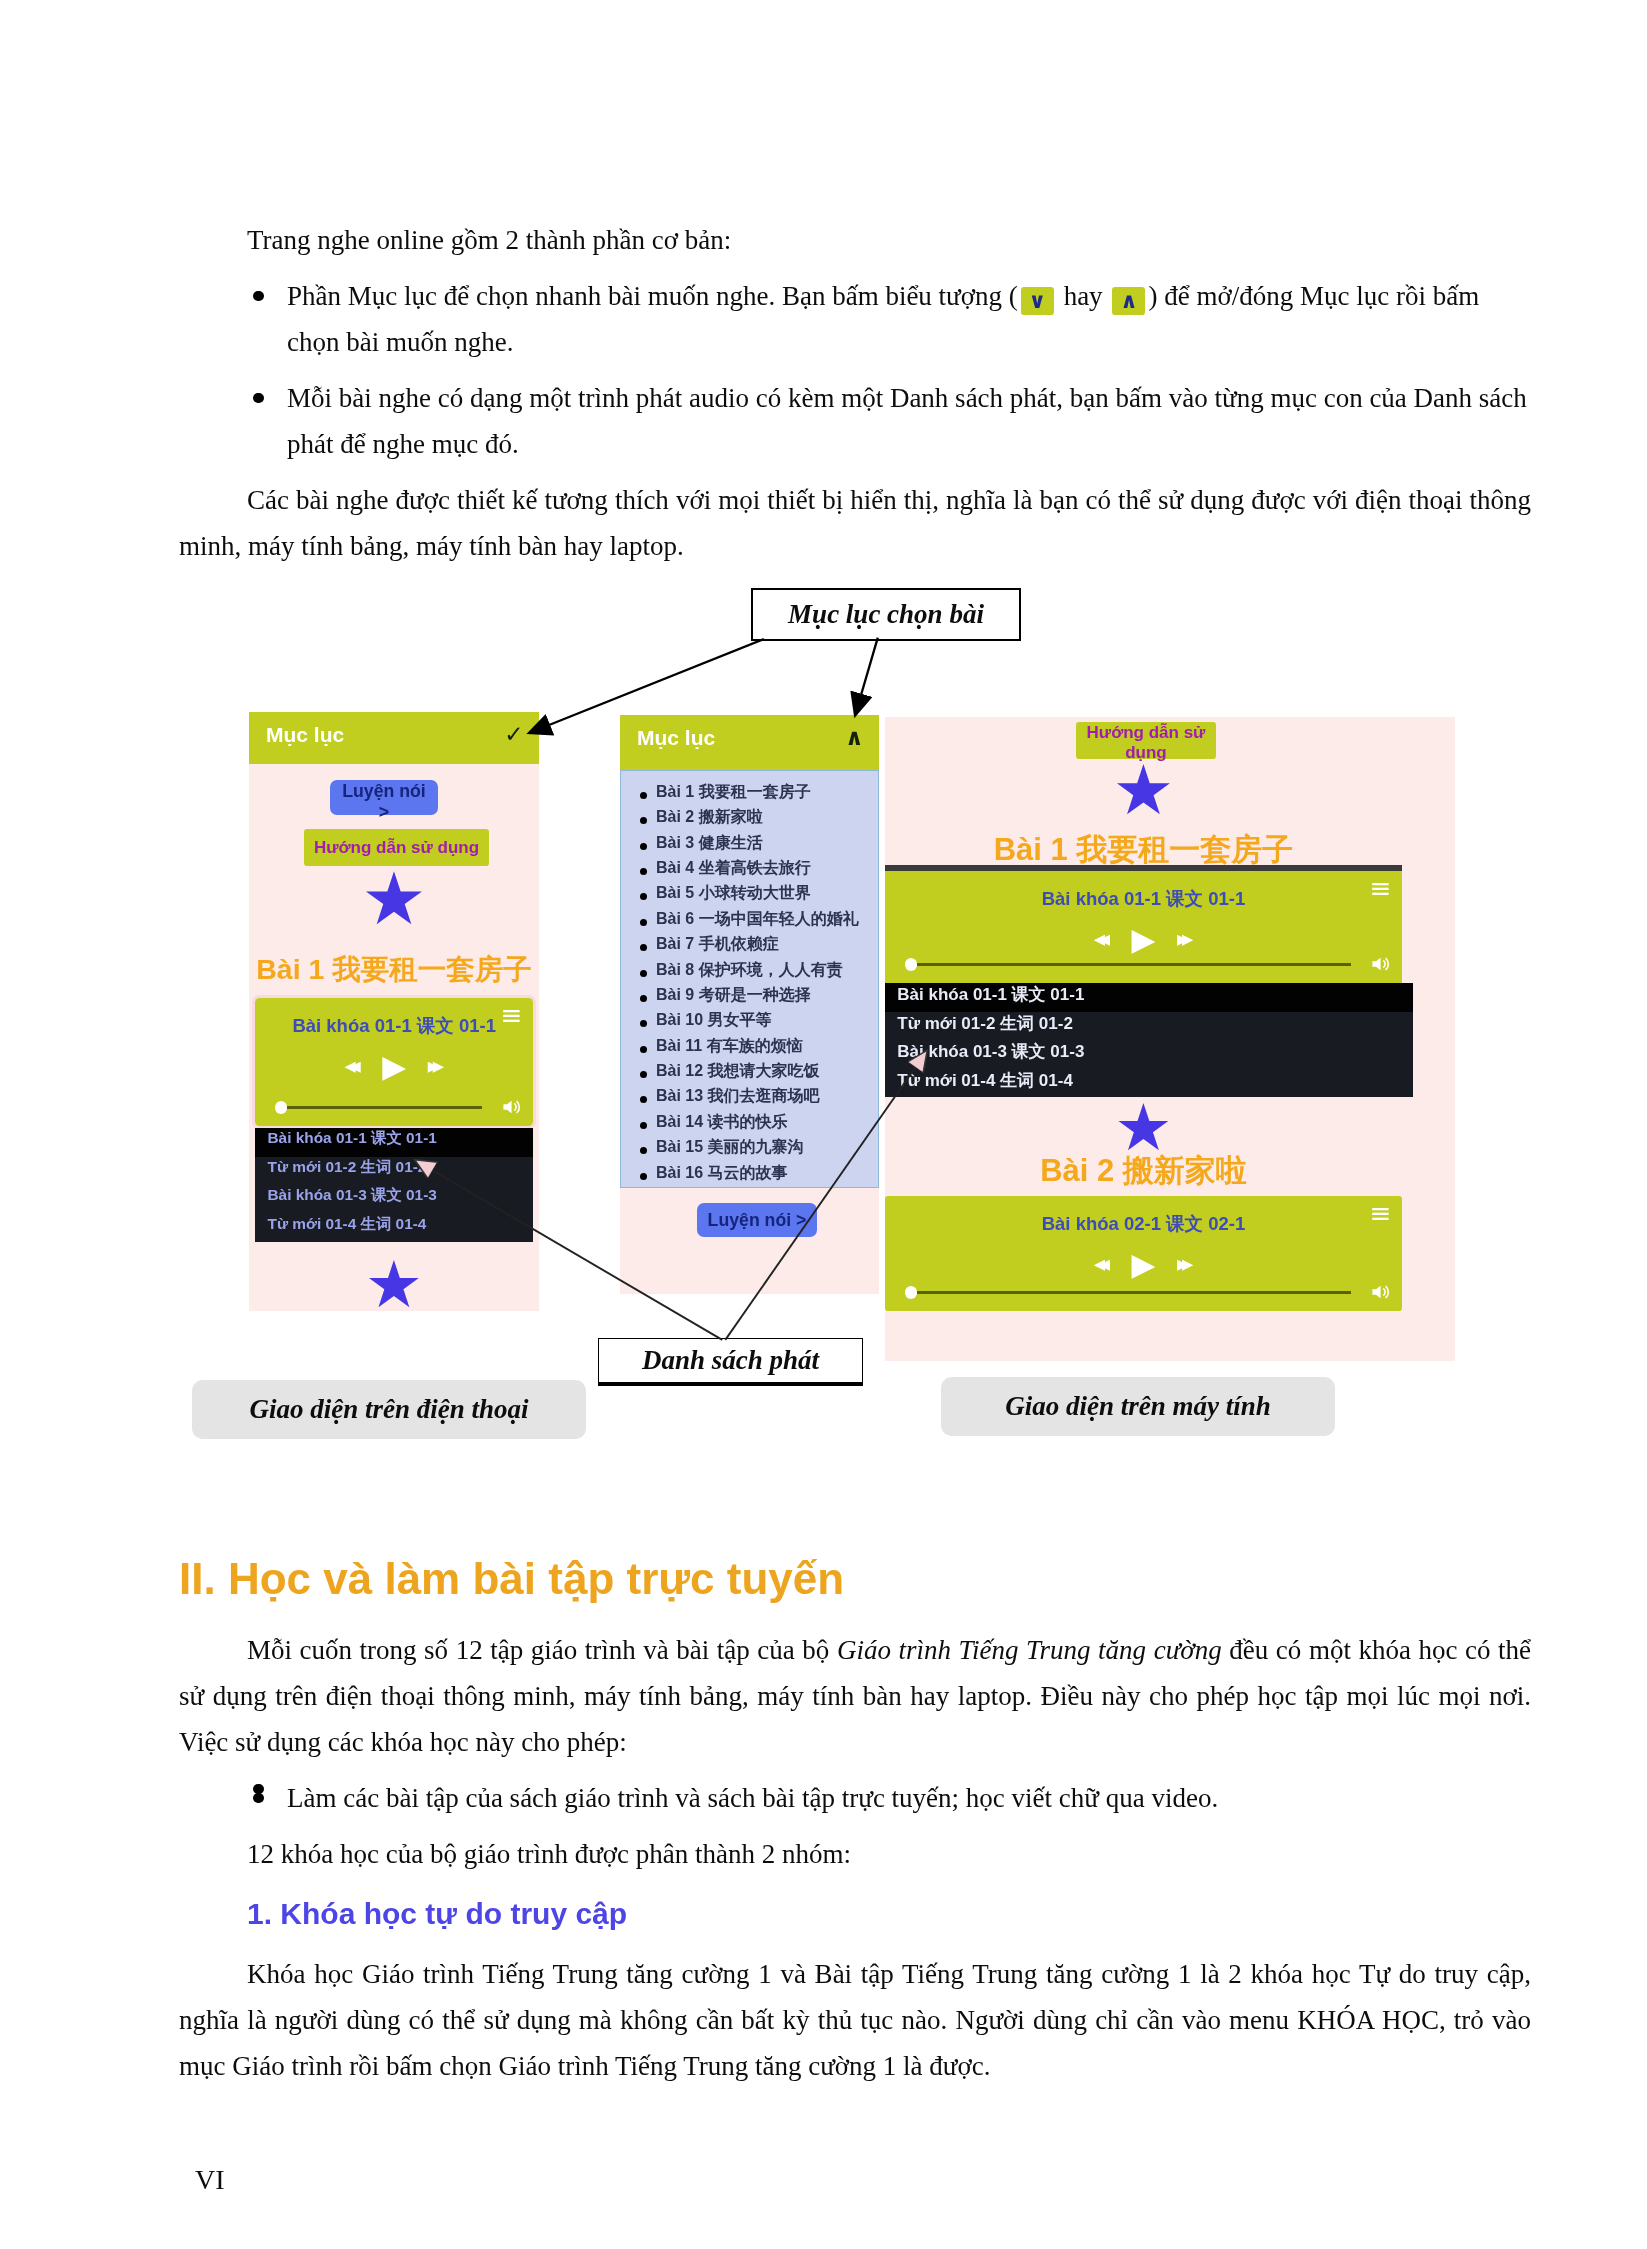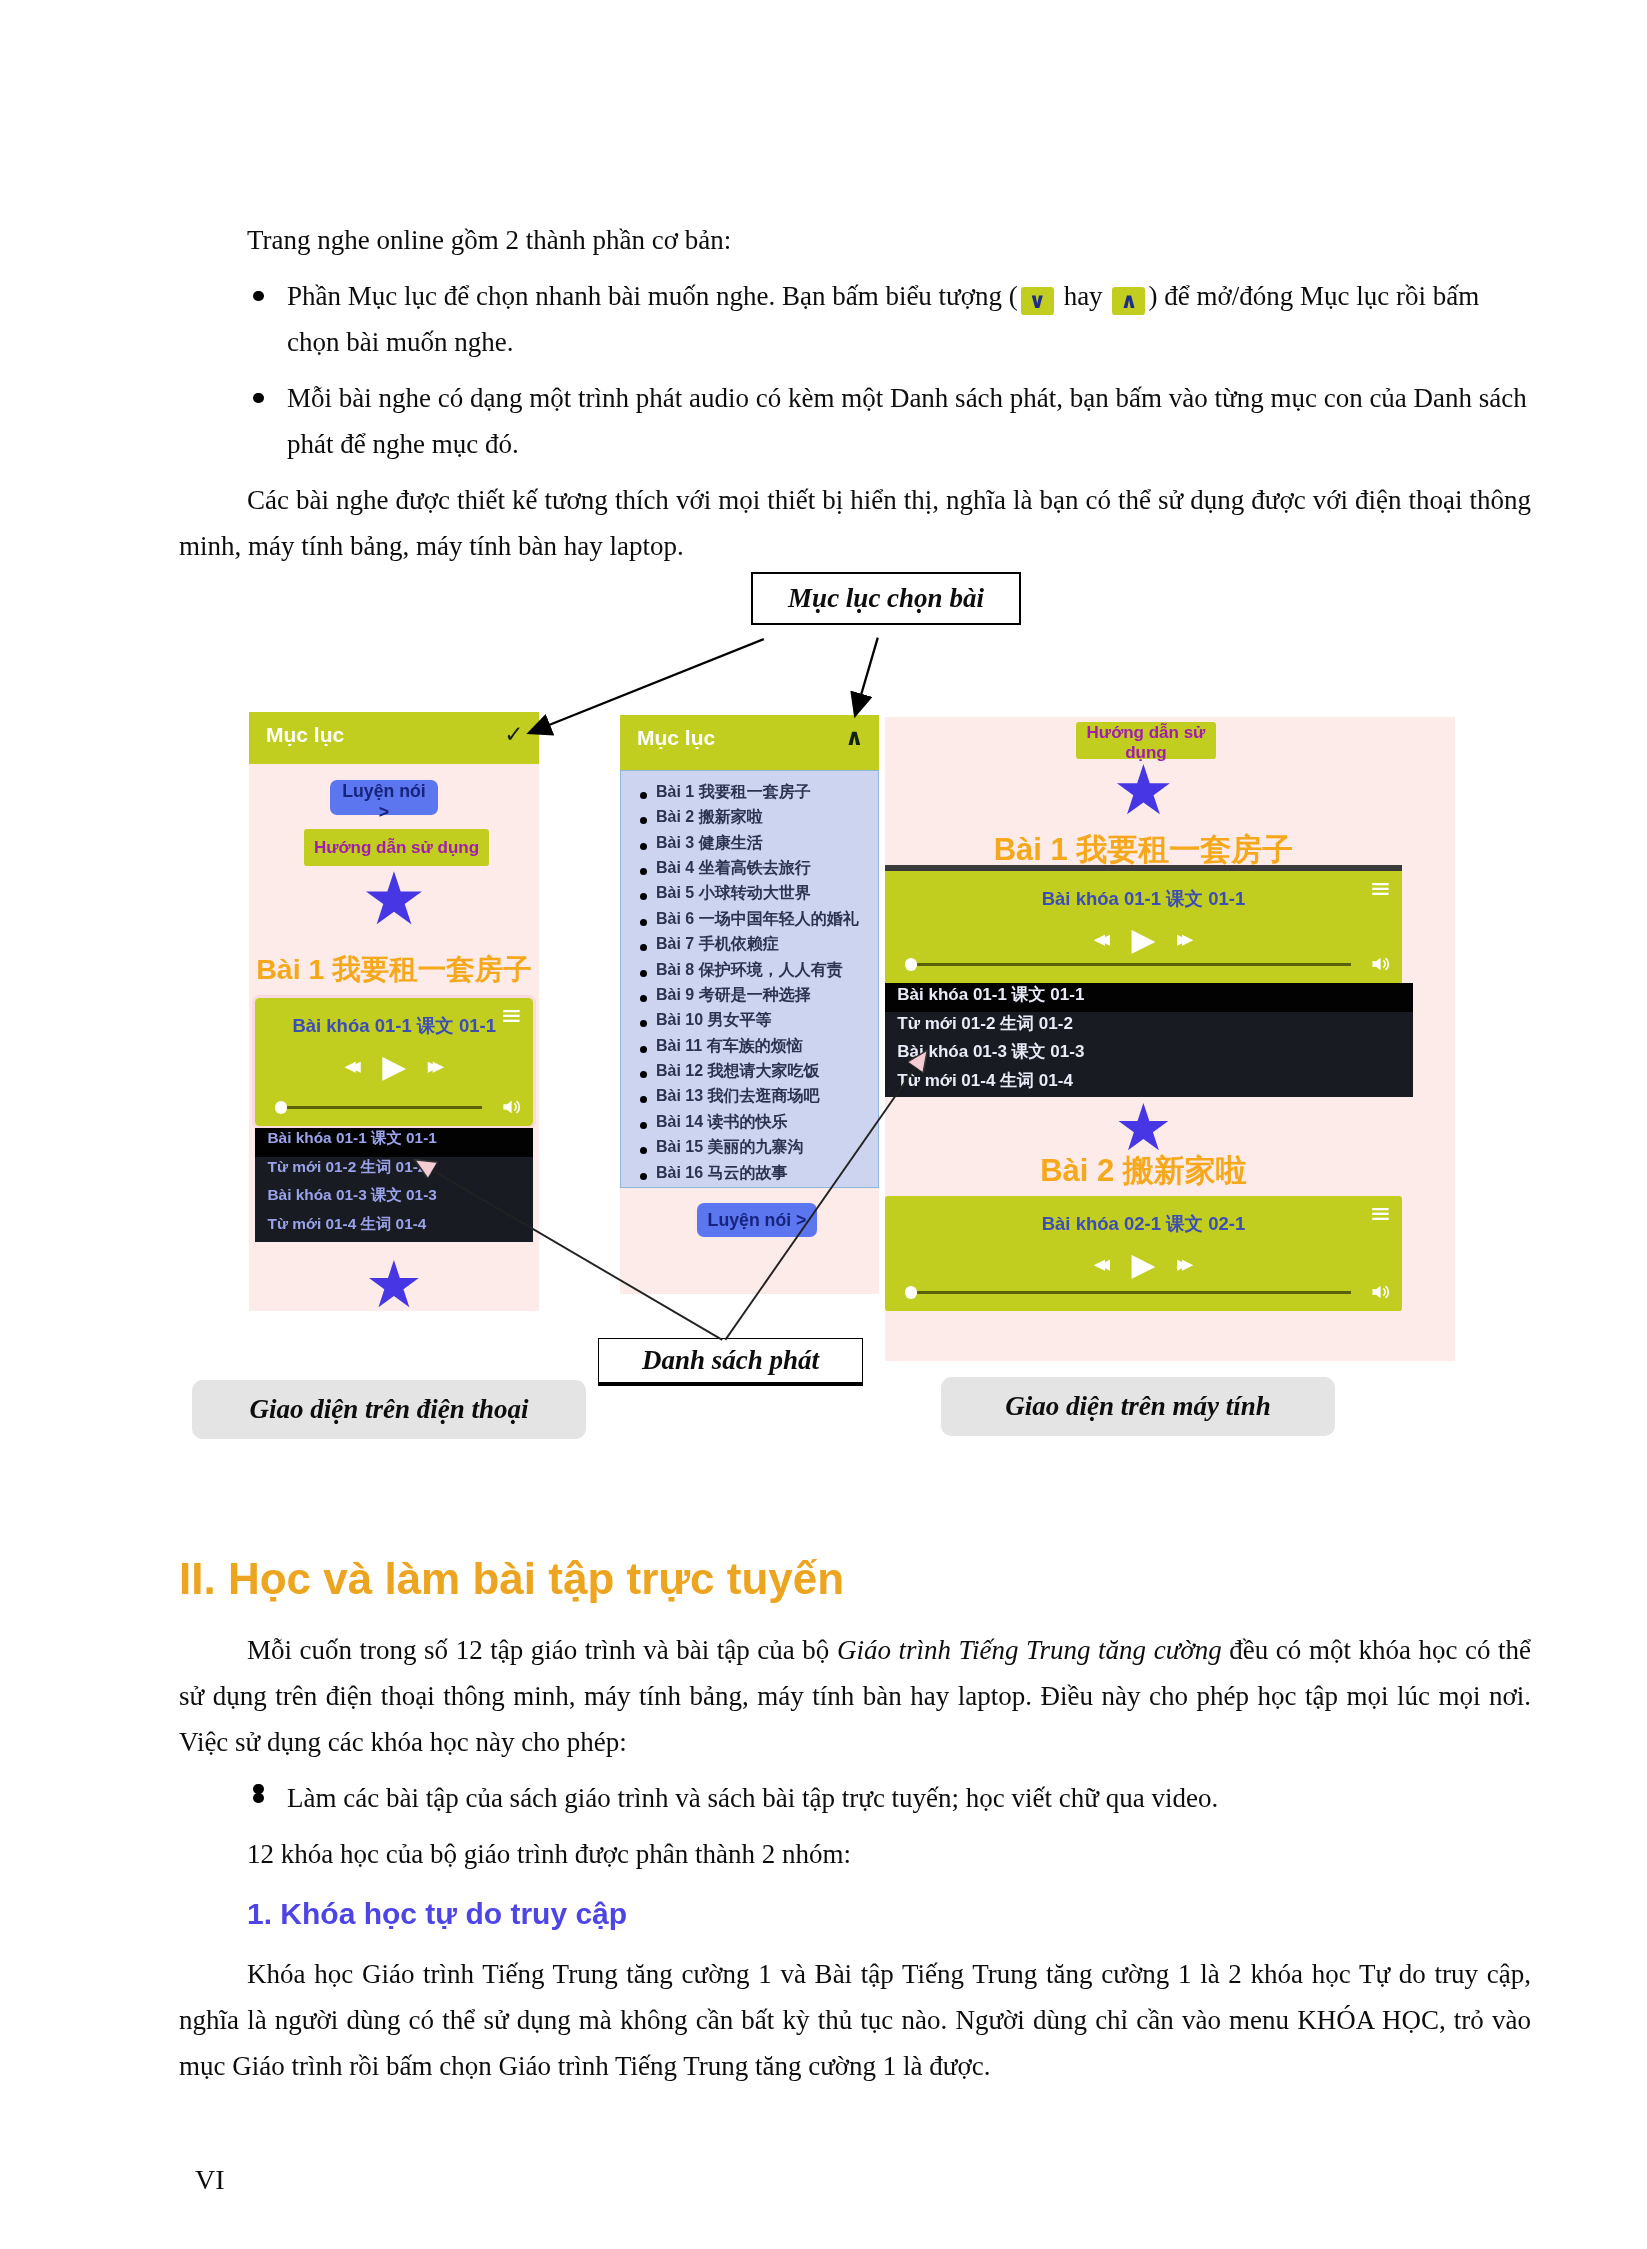--- a/index.html
+++ b/index.html
@@ -72,21 +72,21 @@
   .pc-lesson1{top:112px;font-size:31px;}
   .pc-player1{left:0;top:148px;width:517px;height:112px;border-top:6.2px solid #3a3a3a;box-shadow:none;border-radius:0;}
   .pc-playlist{left:0;top:266px;width:528px;}
   .pc-playlist .prow{font-size:17px;color:#e9ecf8;}
   .pc-star2{top:379px;font-size:65px;}
   .pc-lesson2{top:433px;font-size:31px;}
   .pc-player2{left:0;top:479px;width:517px;height:115px;box-shadow:none;border-radius:3.1px;}
   
   .callout{position:absolute;background:#fff;display:flex;align-items:center;justify-content:center;
         font-style:italic;font-weight:bold;font-size:27px;font-family:"Liberation Serif","DejaVu Serif",serif;}
-  .callout-toc{left:751px;top:572px;width:266px;height:49px;border:2.3px solid #000;}
+  .callout-toc{left:751px;top:588px;width:266px;height:49px;border:2.3px solid #000;}
   .callout-playlist{left:598px;top:1338px;width:263px;height:43px;border:1.5px solid #000;border-bottom-width:4.6px;}
   .glabel{position:absolute;background:#e4e4e4;border-radius:10.8px;display:flex;align-items:center;justify-content:center;
         font-style:italic;font-weight:bold;font-size:27px;font-family:"Liberation Serif","DejaVu Serif",serif;}
   .glabel-phone{left:192px;top:1380px;width:394px;height:59px;}
   .glabel-pc{left:941px;top:1377px;width:394px;height:59px;}
   .caption{left:398px;top:1474px;width:884px;height:69px;border-radius:17px;background:#e2e2e2;}
   .arrows{position:absolute;left:0;top:0;width:1647px;height:2250px;pointer-events:none;}
 </style>
 </head>
 <body>

